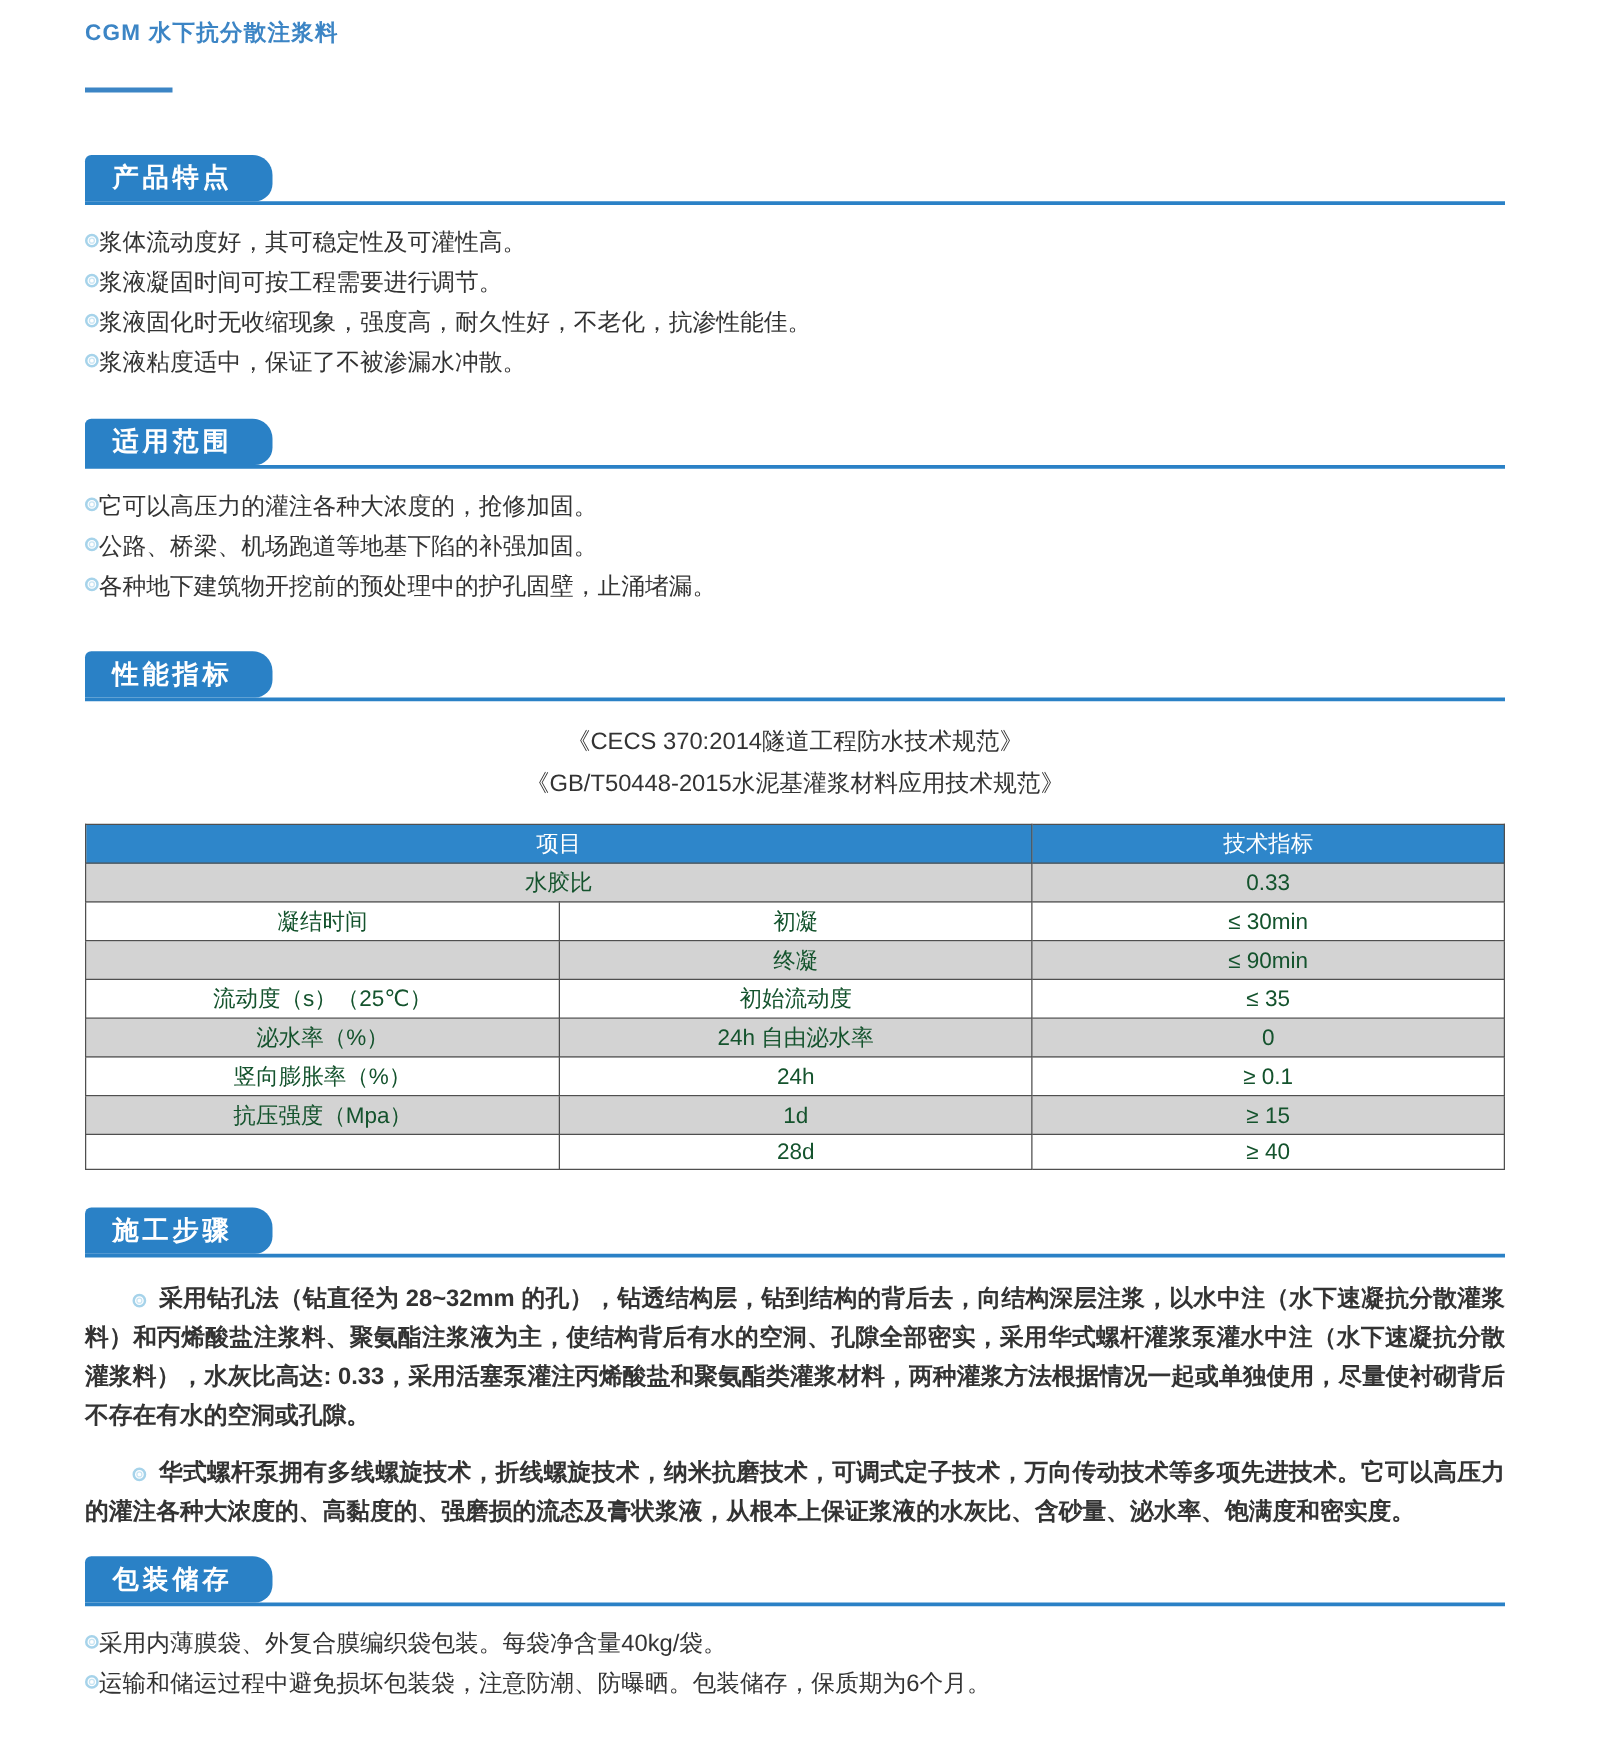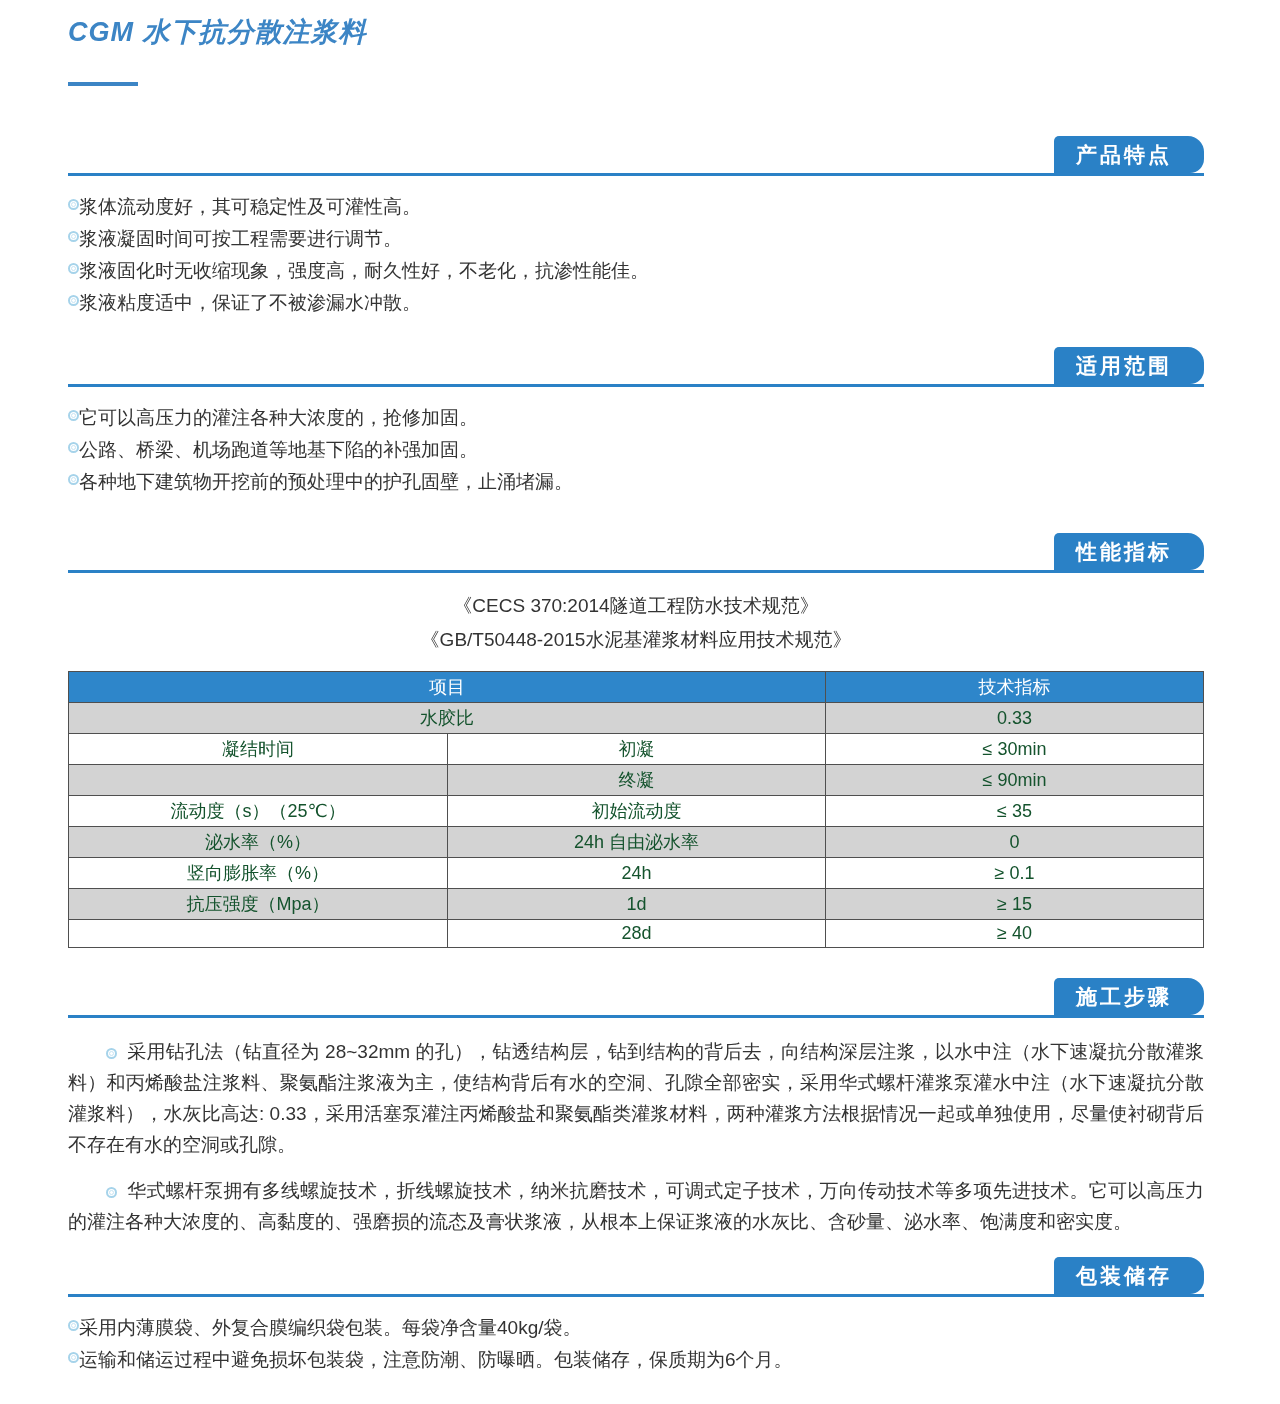--- a/index.html
+++ b/index.html
@@ -16,37 +16,35 @@
     width:1280px;height:1404px;
     background:#ffffff;
     font-family:"Liberation Sans","DejaVu Sans",sans-serif;
     color:var(--text);
     overflow:hidden;
   }
   .page{padding:14px 76px 0 68px;}
 
   h1.page-title{
     margin:0;
-    font-size:27px;
+    font-size:18px;
     font-weight:700;
     color:var(--title-blue);
     letter-spacing:1px;
-    font-style:italic;
   }
   .title-rule{
     width:70px;height:4px;
     background:var(--title-blue);
     margin-top:32px;
   }
 
   section{display:block;}
   .sec-head{
     border-bottom:3px solid var(--accent);
     line-height:0;
-    text-align:right;
   }
   .badge{
     display:inline-block;
     vertical-align:bottom;
     background:var(--accent);
     color:#ffffff;
     font-size:21px;
     font-weight:700;
     letter-spacing:3px;
     line-height:1;
@@ -127,20 +125,21 @@
     background:var(--row-gray);
   }
 
   .para{
     margin:15px 0 0;
     font-size:19px;
     line-height:31px;
     color:var(--text);
     text-align:justify;
     text-indent:2em;
+    font-weight:bold;
   }
   .para:first-of-type{margin-top:18px;}
 </style>
 </head>
 <body>
 
 <div class="page">
 
   <h1 class="page-title">CGM 水下抗分散注浆料</h1>
   <div class="title-rule"></div>

